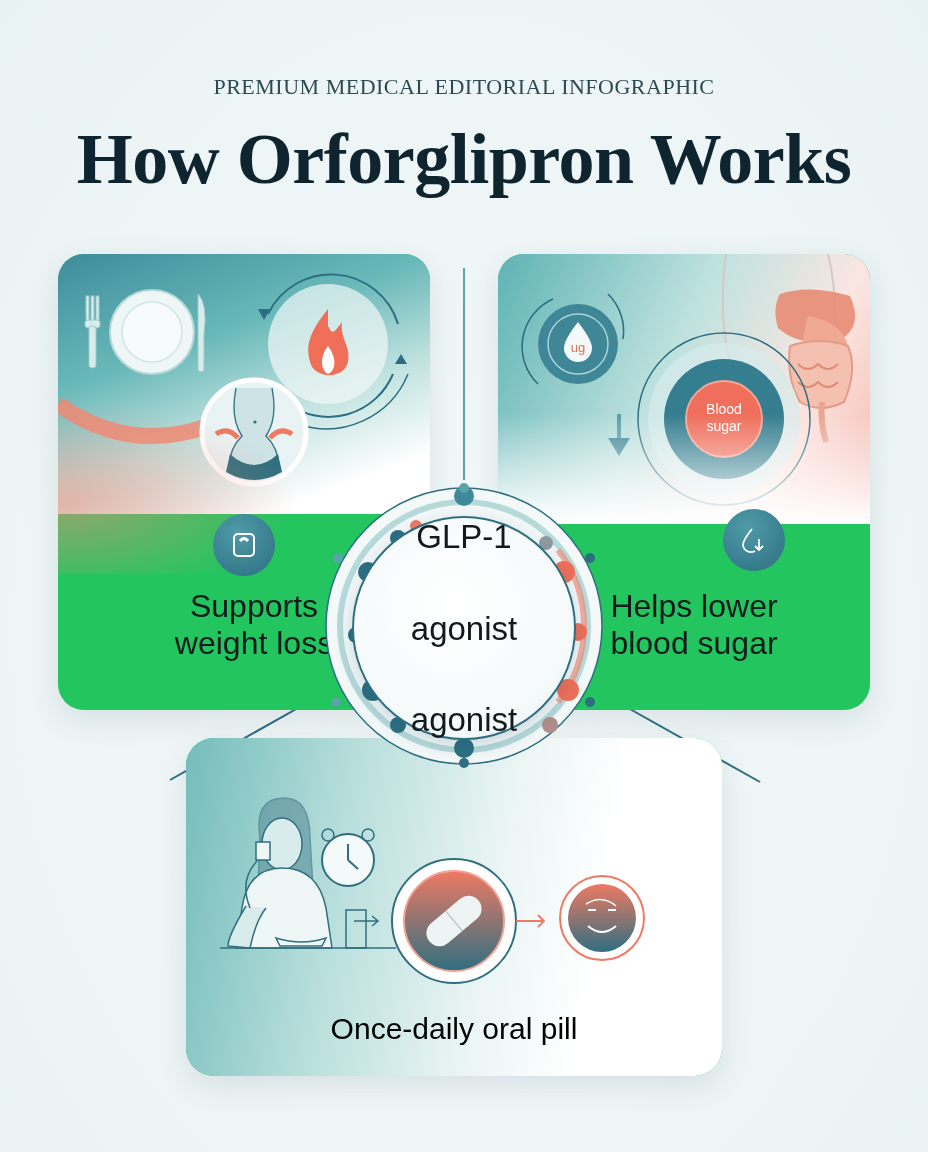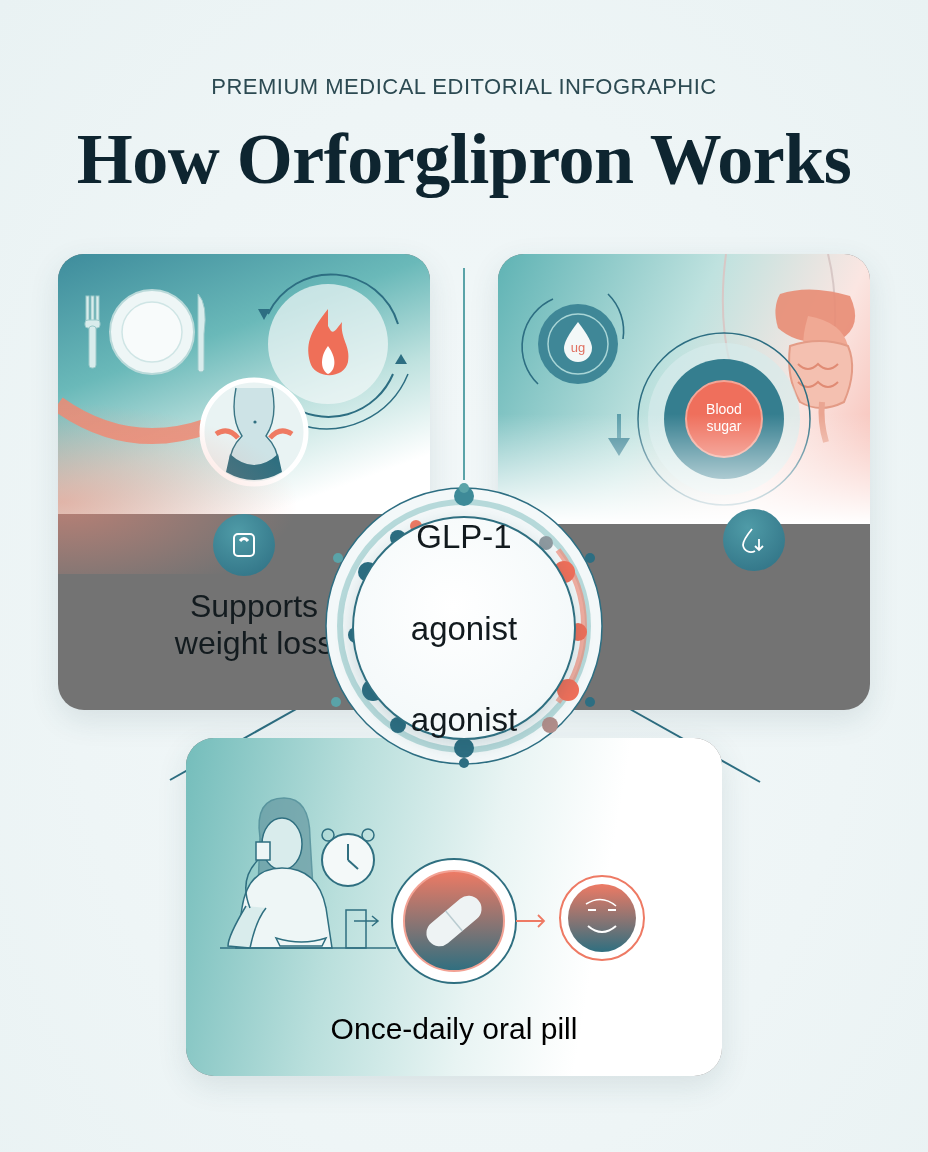--- a/index.html
+++ b/index.html
@@ -5,31 +5,31 @@
   * { margin:0; padding:0; box-sizing:border-box; }
   html, body { width:928px; height:1152px; overflow:hidden; }
   body {
     background: radial-gradient(ellipse at 50% 55%, #f3f8f9 0%, #eef5f6 60%, #e9f2f3 100%);
     font-family: "Liberation Sans", sans-serif;
     position:relative;
   }
   .kicker {
     position:absolute; top:74px; left:0; width:928px; text-align:center;
     font-size:22px; letter-spacing:0.5px; color:#2c4a52;
-    font-family:Liberation Sans, sans-serif;
+    font-family:Liberation Serif, serif;
   }
   .title {
     position:absolute; top:118px; left:0; width:928px; text-align:center;
     font-family:"Liberation Serif", "DejaVu Serif", serif;
     font-size:72px; font-weight:700; color:#0e2530; letter-spacing:-0.5px;
   }
   
   svg.lines { position:absolute; left:0; top:0; width:928px; height:1152px; }
   .card {
-    position:absolute; background:#737373; border-radius:26px;
+    position:absolute; background:#22c55e; border-radius:26px;
     box-shadow: 0 10px 30px rgba(40,80,90,0.12);
     overflow:hidden;
   }
   .card-left { left:58px; top:254px; width:372px; height:456px; }
   .card-right { left:498px; top:254px; width:372px; height:456px; }
   .card-bottom { left:186px; top:738px; width:536px; height:338px; border-radius:28px; }
   .card-left .art {
     position:absolute; inset:0; height:260px;
     background: linear-gradient(160deg, #3e8c9c 0%, #6ab9b9 35%, #bfe2df 60%, #ffffff 85%);
   }
@@ -181,20 +181,24 @@
         <text x="226" y="160" text-anchor="middle" font-family="Liberation Sans, sans-serif" font-size="14" fill="#fff">Blood</text>
         <text x="226" y="177" text-anchor="middle" font-family="Liberation Sans, sans-serif" font-size="14" fill="#fff">sugar</text>
       </g>
     </svg>
   </div>
   <div class="icon-badge" style="left:225px;top:255px;">
     <svg width="32" height="32" viewBox="0 0 32 32">
         <path d="M14 5 q-9 11 -9 16 a8 8 0 0 0 12 6" stroke="#fff" stroke-width="1.8" fill="none"></path>
         <path d="M21 15 v10 M17 22 l4 4 l4 -4" stroke="#fff" stroke-width="1.8" fill="none"></path>
       </svg>
+  </div>
+  <div class="card-label" style="top:334px;">
+    <div>Helps lower</div>
+    <div>blood sugar</div>
   </div>
 </div>
 
 <div class="card card-bottom">
   <div class="art">
     <svg class="abs" style="left:0;top:0" width="536" height="338" viewBox="0 0 536 338">
 
       <g stroke="#2f6f80" stroke-width="1.5">
         <path d="M74 100 q-6 -40 24 -40 q26 0 26 40 l6 100 l-60 0 z" fill="#5b8e99" opacity="0.6"></path>
         <ellipse cx="96" cy="106" rx="20" ry="26" fill="#d9ecec"></ellipse>

